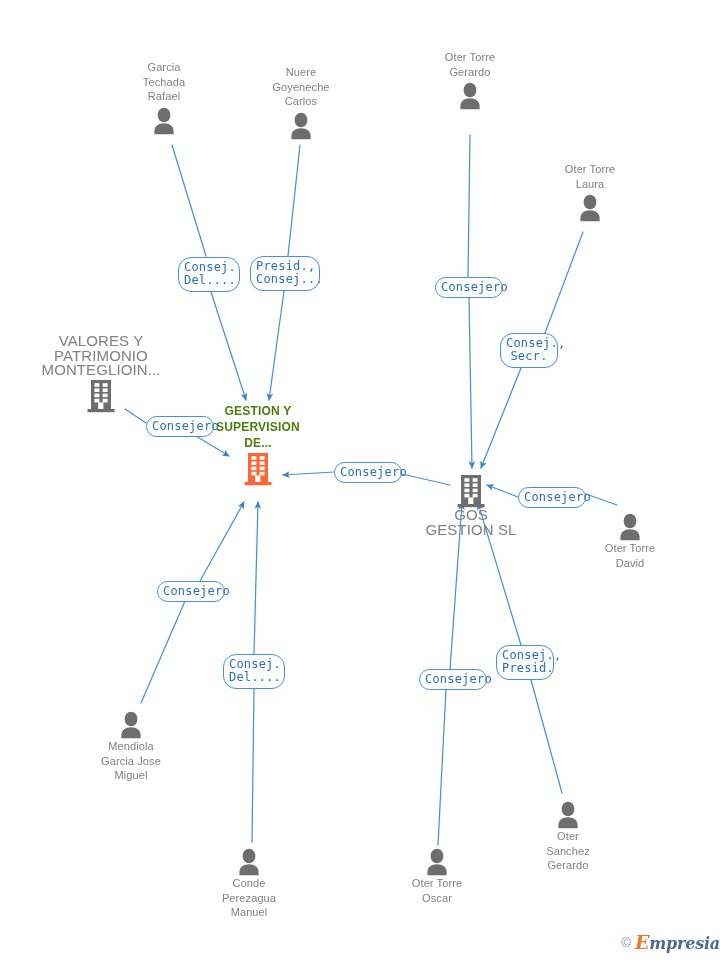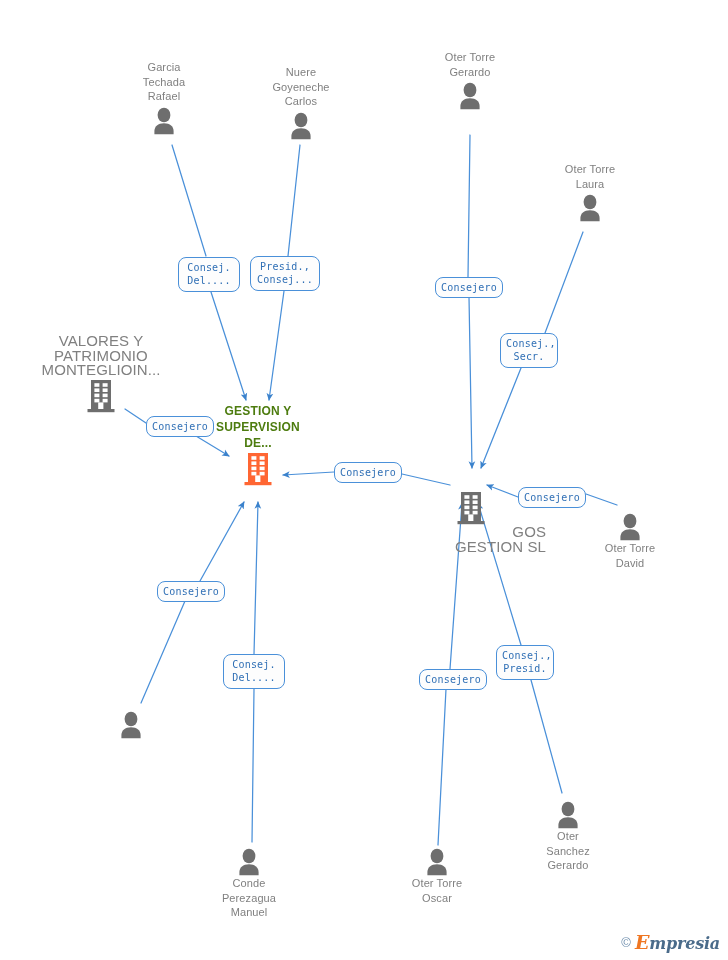--- a/index.html
+++ b/index.html
@@ -71,24 +71,24 @@
     display: block;
     margin: 1px auto 0 auto;
   }
 
   
   .rel-label {
     position: absolute;
     box-sizing: border-box;
     background: #fdfdfd;
     border: 1px solid #4a90d9;
-    border-radius: 8px;
+    border-radius: 13px;
     color: #2f6fb5;
     font-family: "DejaVu Sans Mono", "Liberation Mono", monospace;
-    font-size: 10px;
+    font-size: 12px;
     line-height: 13px;
     letter-spacing: 0.2px;
     text-align: center;
     padding: 3px 5px 3px 5px;
     white-space: pre-line;
     z-index: 5;
   }
 
   
   #watermark {
@@ -183,21 +183,21 @@
           <rect x="16.6" y="4.2" width="5" height="3.6" fill="#ffffff"></rect>
           <rect x="8.4" y="9.4" width="5" height="3.6" fill="#ffffff"></rect>
           <rect x="16.6" y="9.4" width="5" height="3.6" fill="#ffffff"></rect>
           <rect x="8.4" y="14.6" width="5" height="3.6" fill="#ffffff"></rect>
           <rect x="16.6" y="14.6" width="5" height="3.6" fill="#ffffff"></rect>
           <rect x="8.4" y="19.8" width="5" height="3.6" fill="#ffffff"></rect>
           <rect x="16.6" y="19.8" width="5" height="3.6" fill="#ffffff"></rect>
           <rect x="12.2" y="23.4" width="5.2" height="6.6" fill="#ffffff"></rect>
         </svg>
       </div>
-      <div class="company-node" style="left: 471px; top: 490px; text-align: right;">
+      <div class="company-node" style="left: 471px; top: 473px;">
         <svg width="30" height="34" viewBox="0 0 30 34" class="company-icon">
           <rect x="5" y="1" width="20" height="29" fill="#6e6e6e"></rect>
           <rect x="1.5" y="30" width="27" height="3.2" fill="#6e6e6e"></rect>
           <rect x="8.4" y="4.2" width="5" height="3.6" fill="#ffffff"></rect>
           <rect x="16.6" y="4.2" width="5" height="3.6" fill="#ffffff"></rect>
           <rect x="8.4" y="9.4" width="5" height="3.6" fill="#ffffff"></rect>
           <rect x="16.6" y="9.4" width="5" height="3.6" fill="#ffffff"></rect>
           <rect x="8.4" y="14.6" width="5" height="3.6" fill="#ffffff"></rect>
           <rect x="16.6" y="14.6" width="5" height="3.6" fill="#ffffff"></rect>
           <rect x="8.4" y="19.8" width="5" height="3.6" fill="#ffffff"></rect>
@@ -249,20 +249,23 @@
           <path d="M13 17.2c-6.0 0-9.6 3.3-9.6 7.8v3.2h19.2v-3.2c0-4.5-3.6-7.8-9.6-7.8z" fill="#6e6e6e"></path>
         </svg>
         <div class="person-name">Oter Torre
 David</div>
       </div>
       <div class="person-node" style="left: 131px; top: 708px;">
         <svg width="26" height="29" viewBox="0 0 26 29" class="person-icon">
           <ellipse cx="13" cy="9" rx="6.4" ry="7.3" fill="#6e6e6e"></ellipse>
           <path d="M13 17.2c-6.0 0-9.6 3.3-9.6 7.8v3.2h19.2v-3.2c0-4.5-3.6-7.8-9.6-7.8z" fill="#6e6e6e"></path>
         </svg>
+        <div class="person-name">Mendiola
+Garcia Jose
+Miguel</div>
       </div>
       <div class="person-node" style="left: 249px; top: 845px;">
         <svg width="26" height="29" viewBox="0 0 26 29" class="person-icon">
           <ellipse cx="13" cy="9" rx="6.4" ry="7.3" fill="#6e6e6e"></ellipse>
           <path d="M13 17.2c-6.0 0-9.6 3.3-9.6 7.8v3.2h19.2v-3.2c0-4.5-3.6-7.8-9.6-7.8z" fill="#6e6e6e"></path>
         </svg>
         <div class="person-name">Conde
 Perezagua
 Manuel</div>
       </div>

